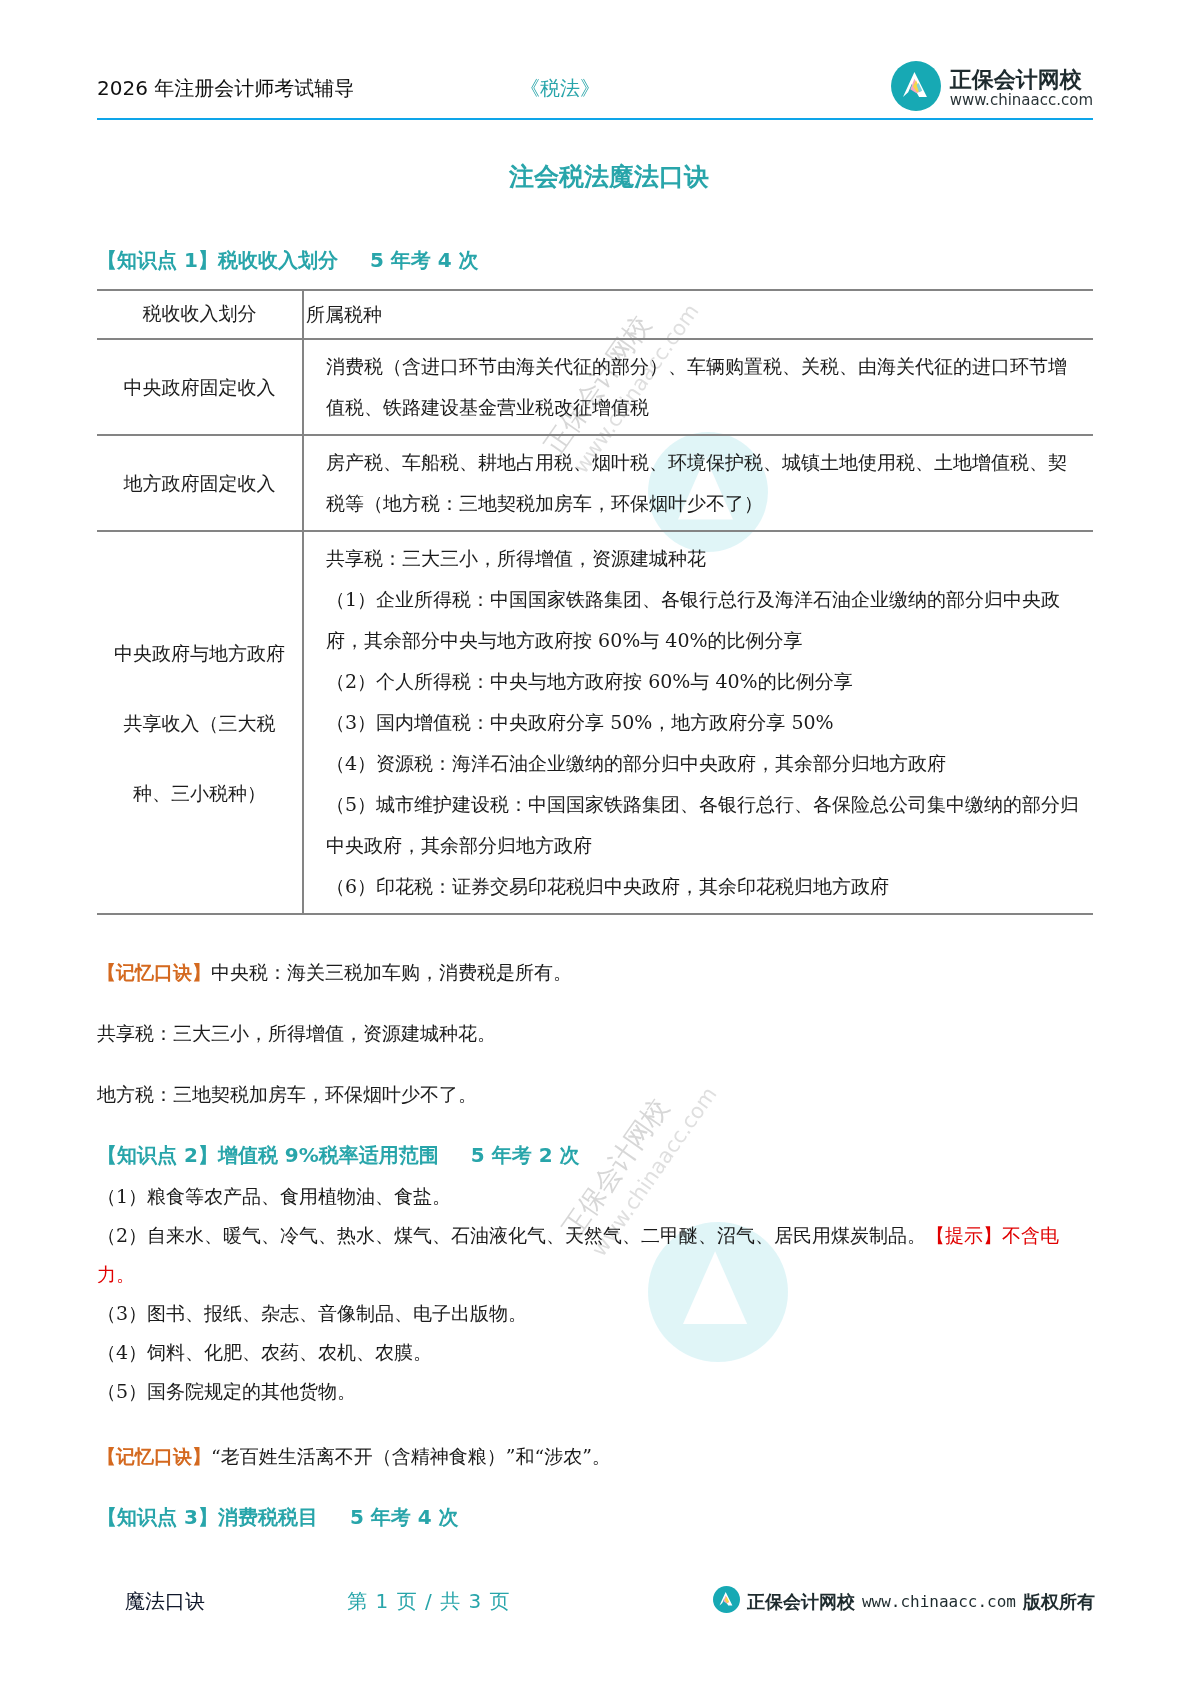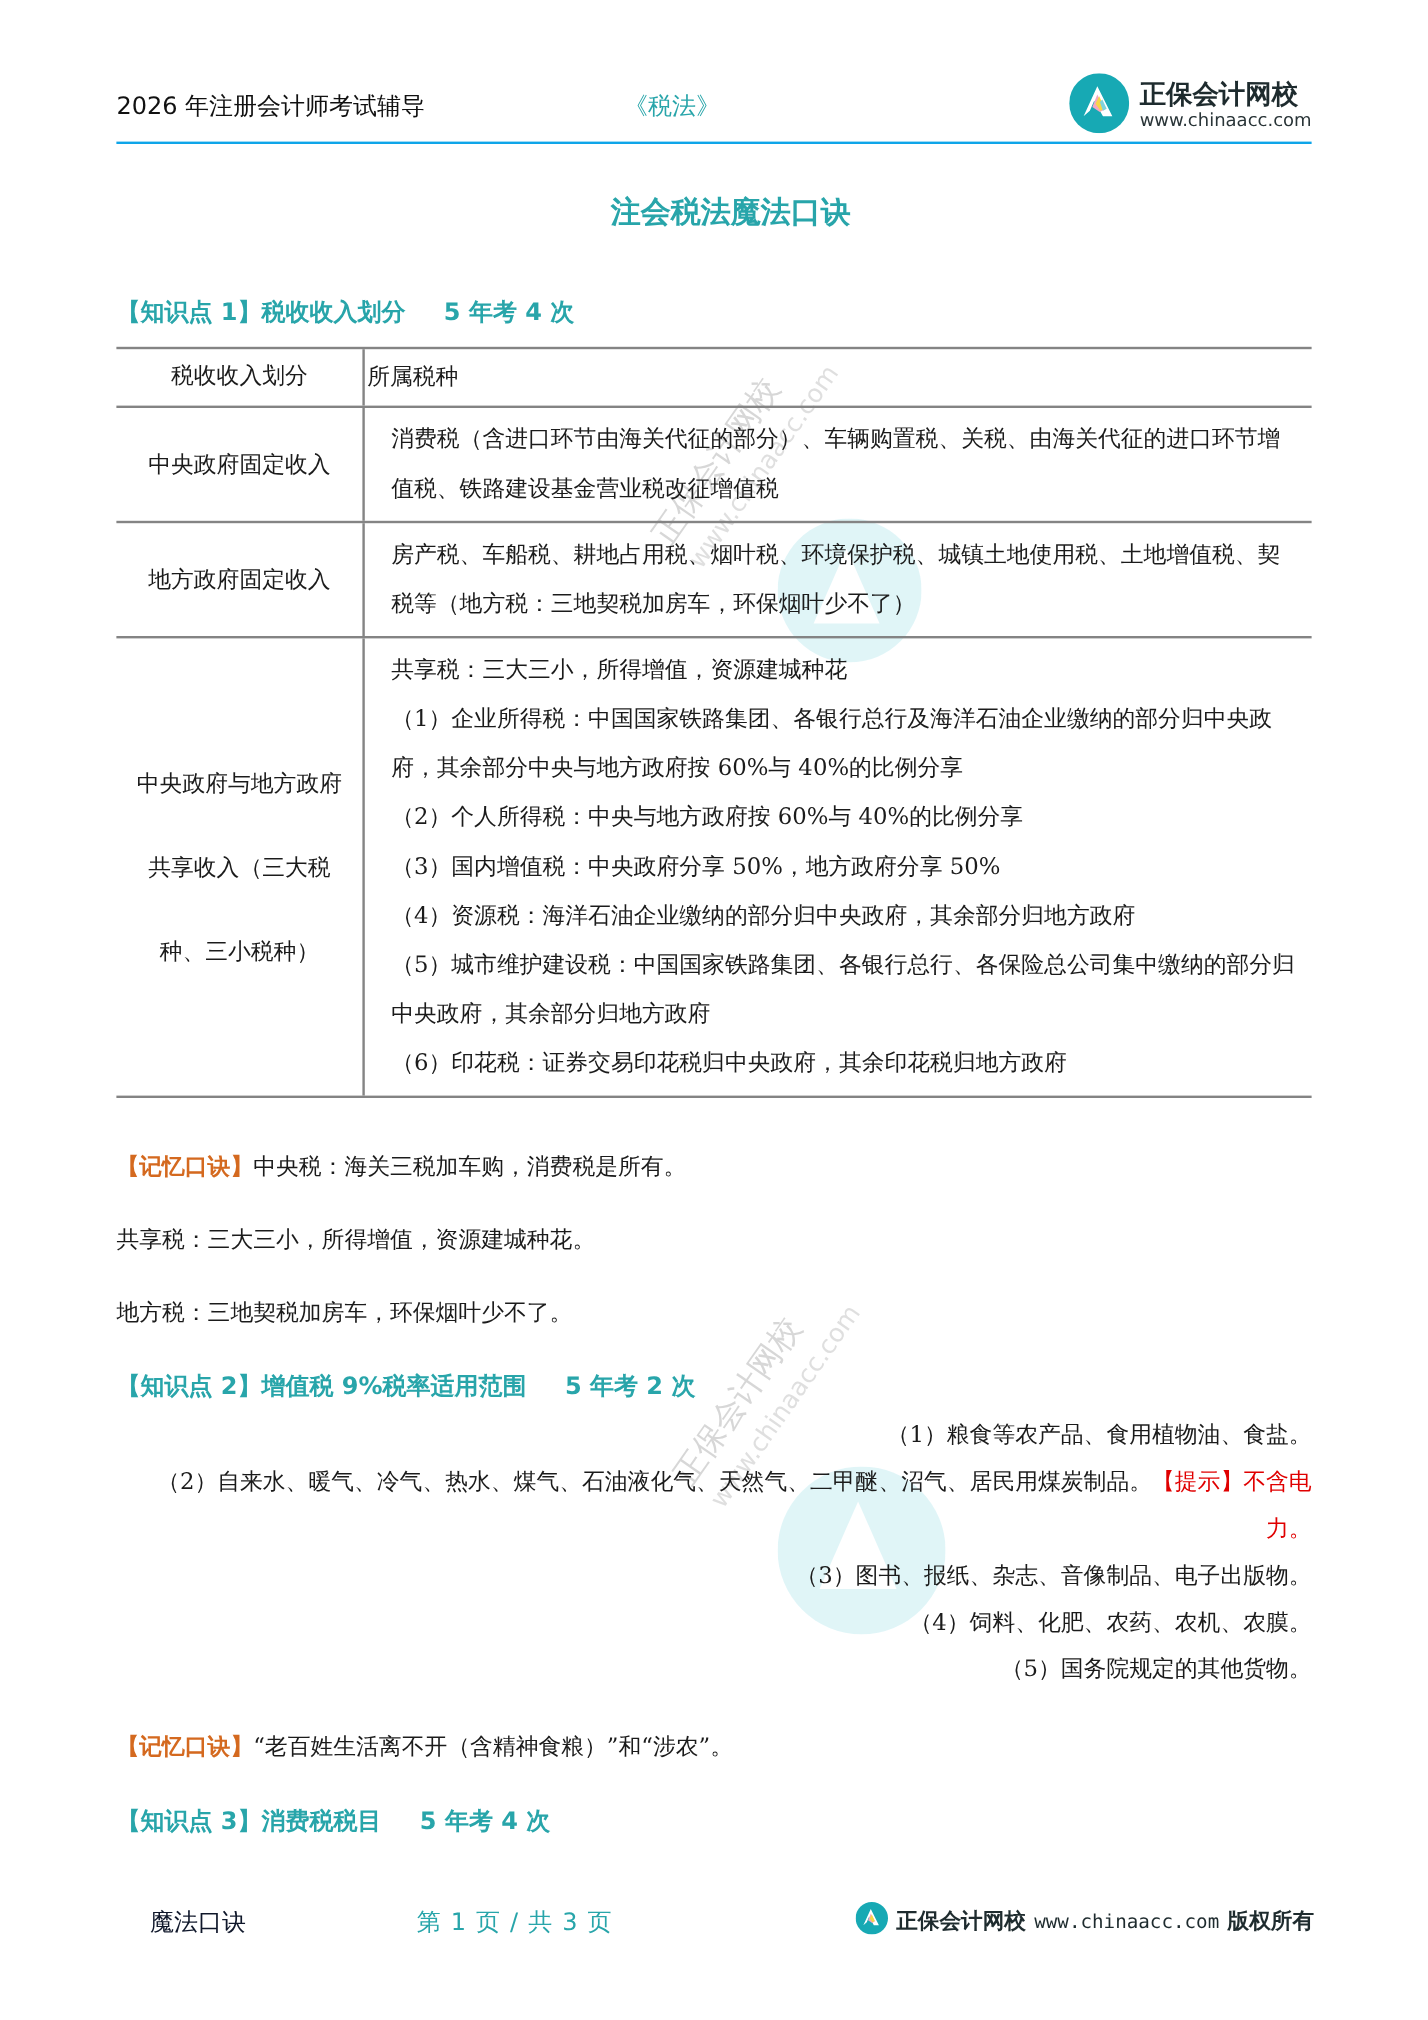--- a/index.html
+++ b/index.html
@@ -59,21 +59,21 @@
   .row-head { min-height:49px; }
   .row-head .cell-label, .row-head .cell-content { justify-content:center; align-items:flex-start; text-align:center; padding:2px; }
   .row-fixed { min-height:87px; }
 
   
   .mnemonic { margin:42px 0 0 0; line-height:30px; }
   .mnemonic + .mnemonic-line { margin-top:31px; }
   .mnemonic-line { margin:31px 0 0 0; line-height:30px; }
   .tag-orange { color:#d4691f; font-family:"DejaVu Sans", sans-serif; font-weight:bold; }
   .kp-mid { margin-top:33px; }
-  .list { margin-top:8px;text-align:right; }
+  .list { margin-top:8px; }
   .list p { margin:0; line-height:39px; }
   .red { color:#e00000; }
 
   
   .footer {
     position:absolute; left:97px; right:95px; bottom:66px; z-index:2;
     display:flex; justify-content:space-between; align-items:center;
     font-family:"DejaVu Sans", sans-serif;
   }
   .footer-left { color:#0f172a; font-size:20px; padding-left:28px; }

